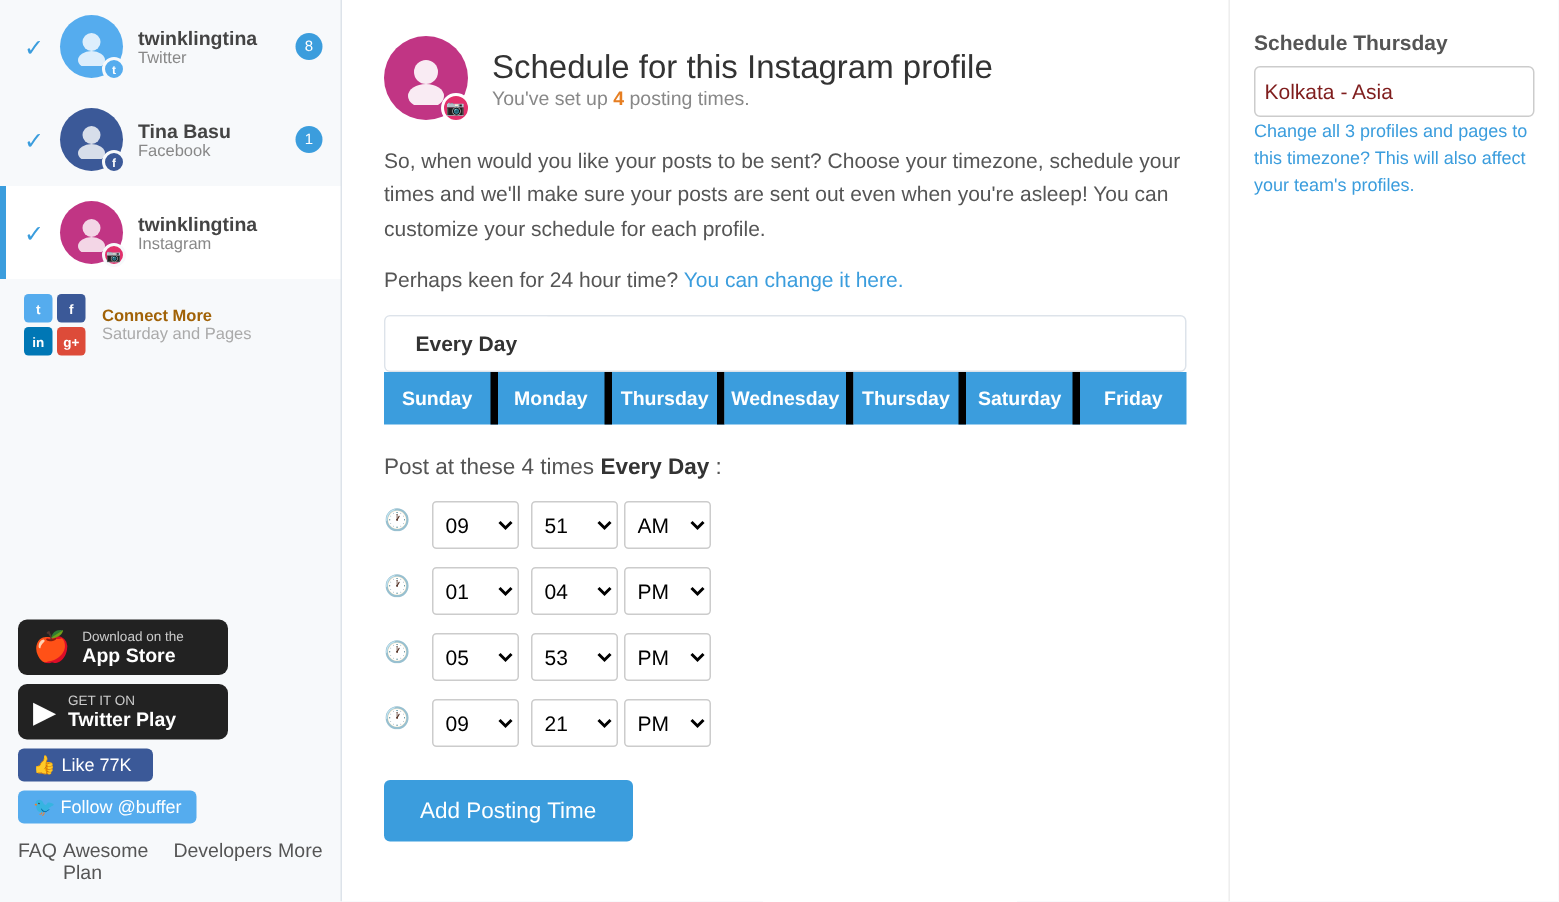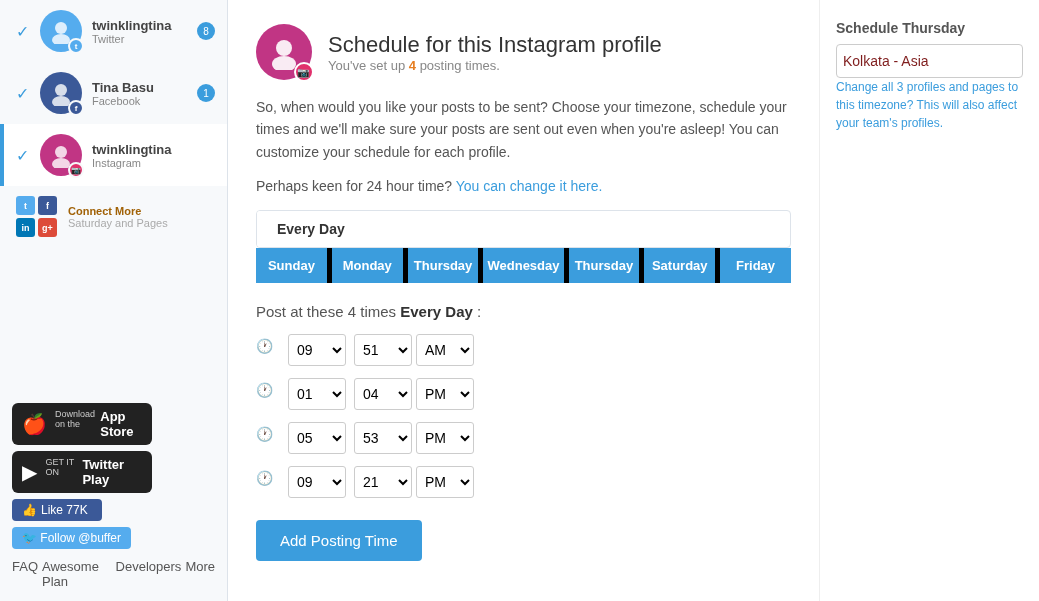--- a/index.html
+++ b/index.html
@@ -132,21 +132,21 @@
       align-items: center;
       background: #222;
       color: #fff;
       border-radius: 6px;
       padding: 6px 10px;
       margin-bottom: 6px;
       cursor: pointer;
       width: 140px;
     }
     .app-btn-icon { font-size: 20px; margin-right: 8px; }
-    .app-btn-text { display: flex; }
+    .app-btn-text { display: flex; flex-direction: column; }
     .app-btn-small { font-size: 9px; color: #ccc; }
     .app-btn-big { font-size: 13px; font-weight: bold; }
 
     .google-play-btn {
       background: #222;
     }
 
     .like-btn {
       background: #3b5998;
       color: #fff;

